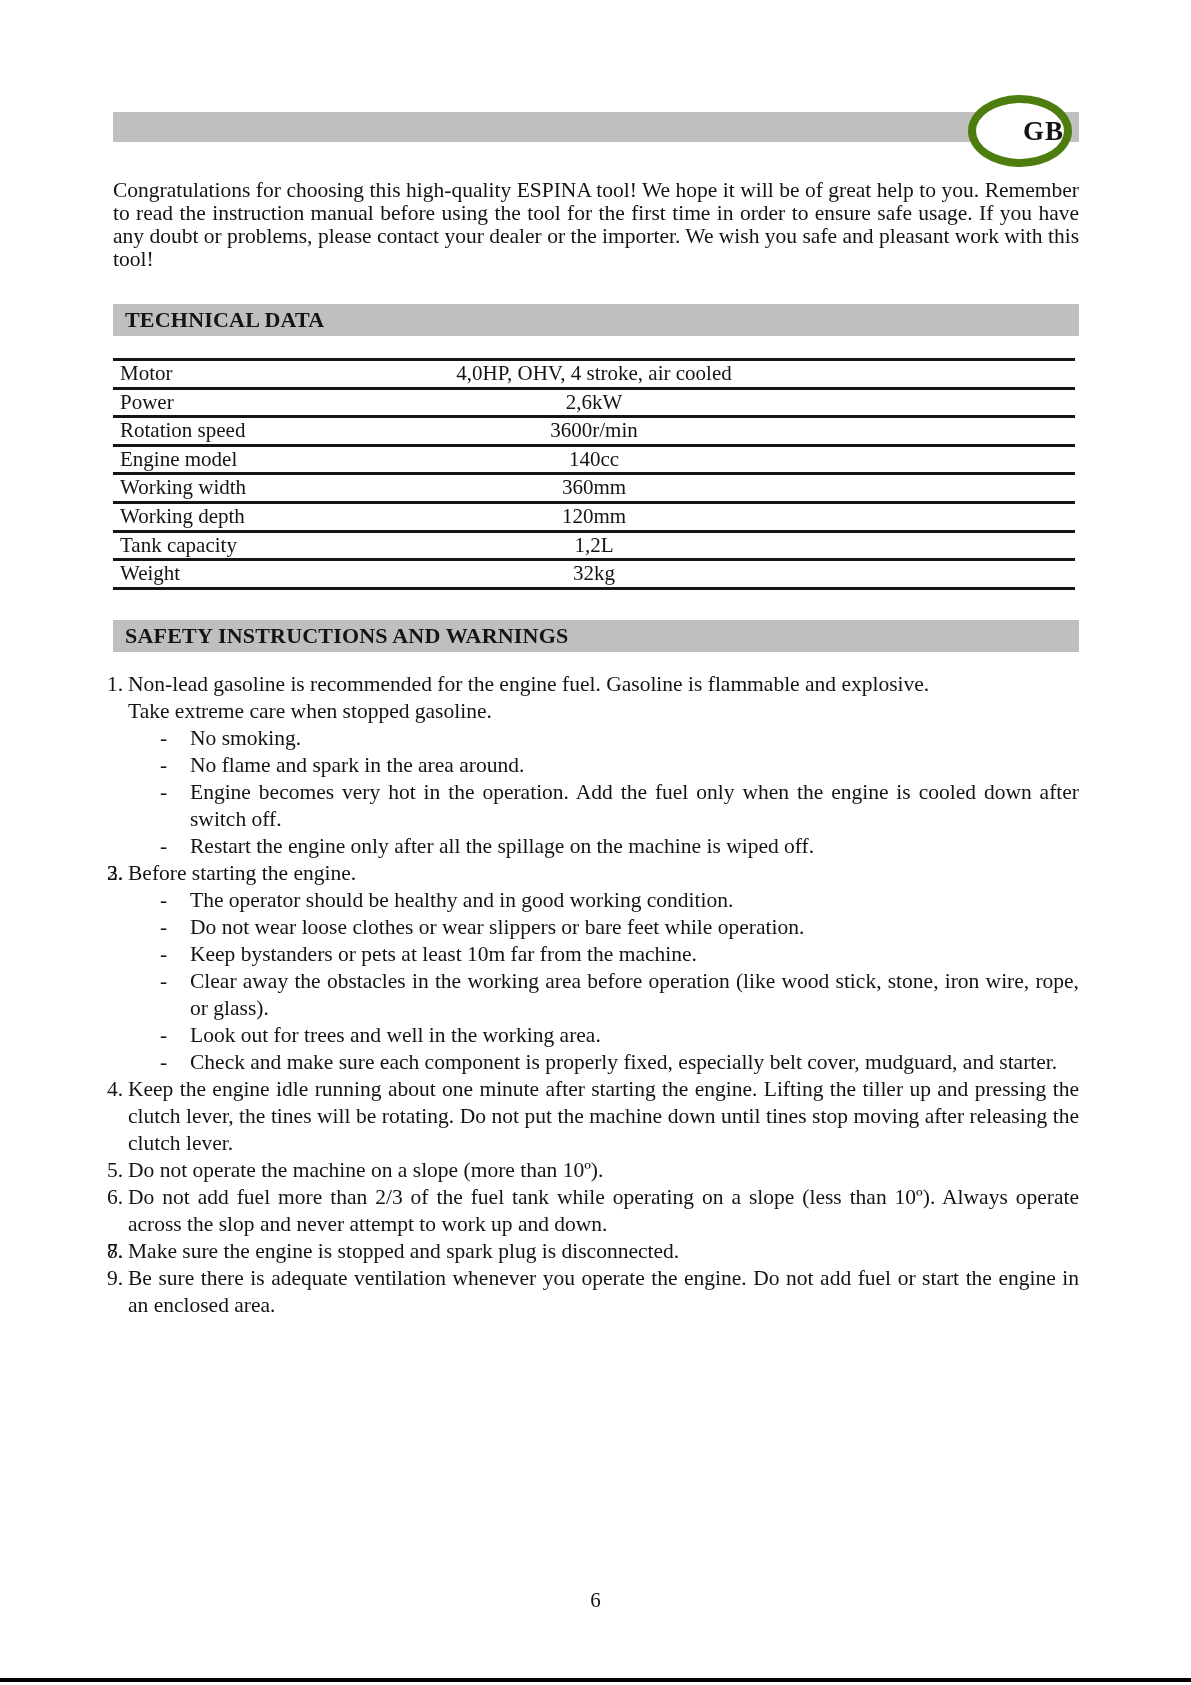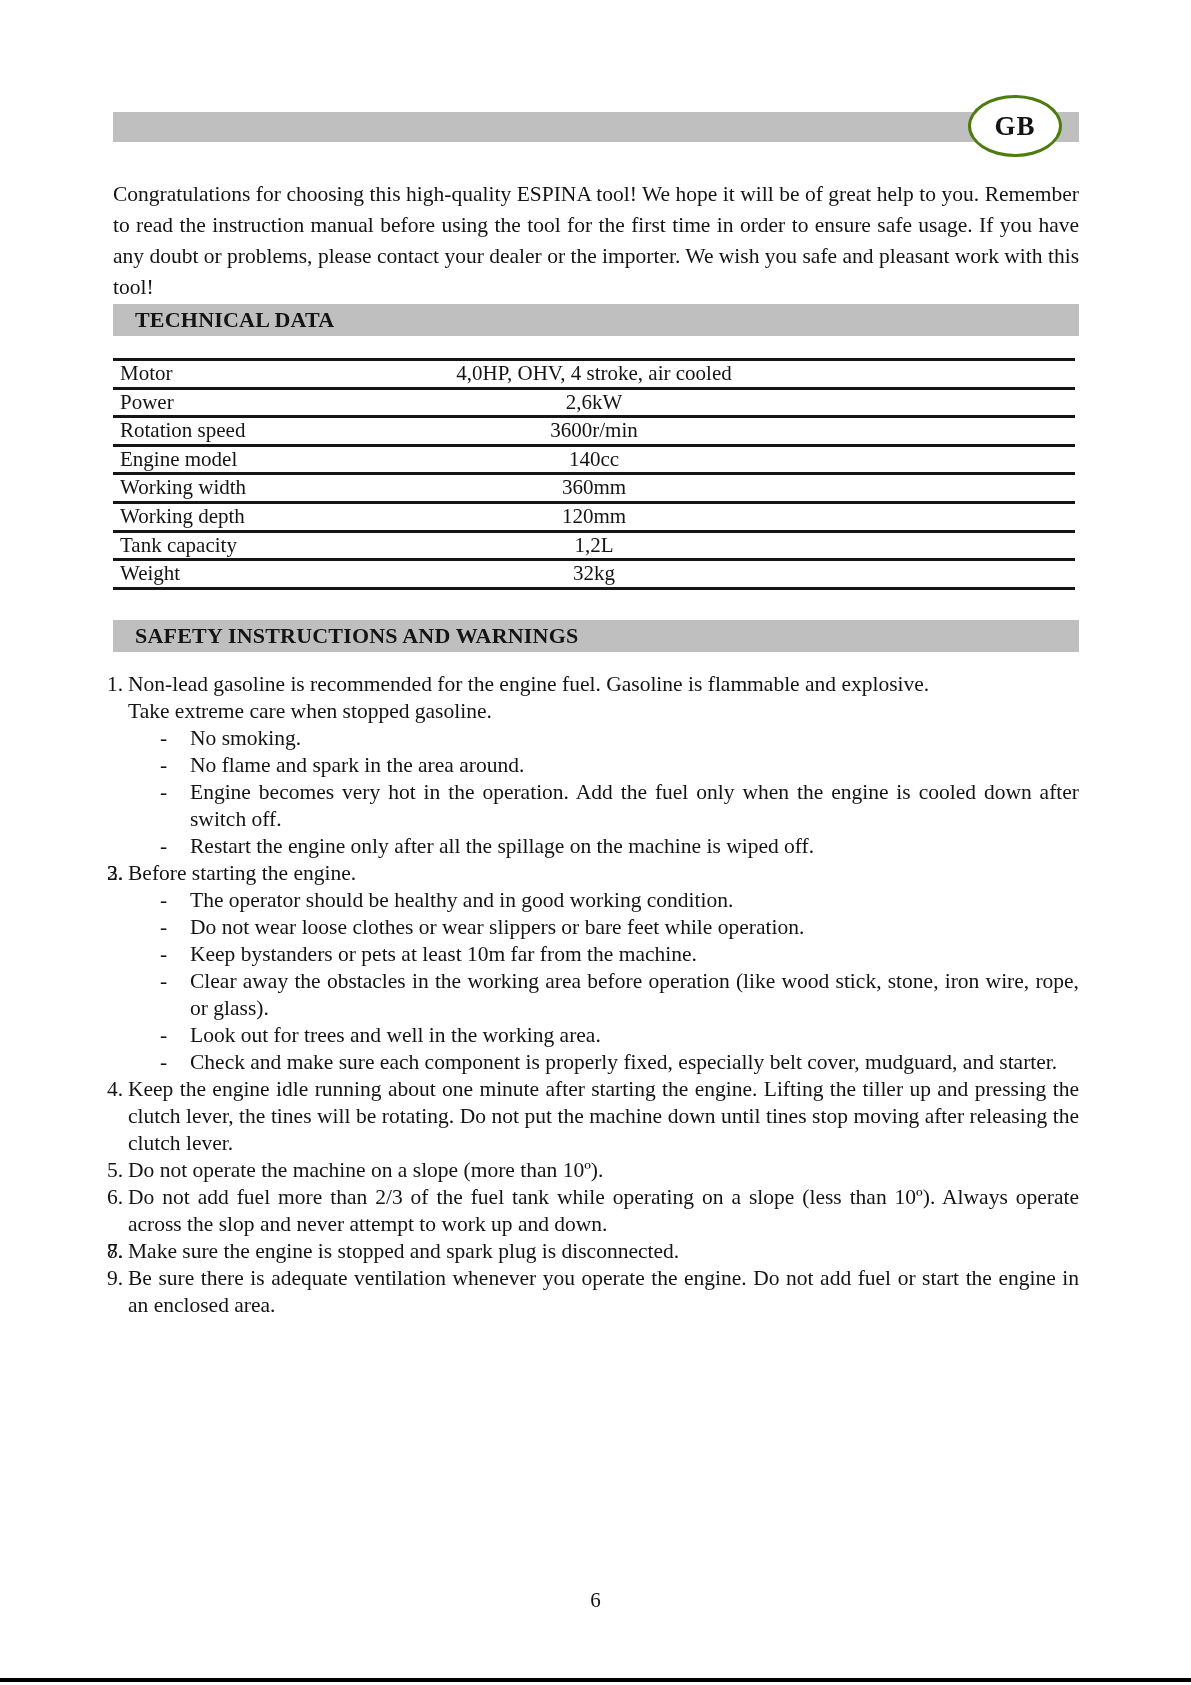--- a/index.html
+++ b/index.html
@@ -16,41 +16,41 @@
   
   .lang-bar {
     position: absolute; left: 113px; top: 112px;
     width: 966px; height: 30px;
     background: #bfbfbf;
   }
   .gb-badge {
     position: absolute; left: 968px; top: 95px;
     width: 88px; height: 56px;
     background: #ffffff;
-    border: 3px solid #4d7c0f;
+    border: 8px solid #4d7c0f;
     border-radius: 50%;
-    display: flex; align-items: center; justify-content: center;
+    display: flex; align-items: center; justify-content: flex-end;
     font-weight: bold; font-size: 27px; letter-spacing: 1px;
   }
 
   
   .intro {
     position: absolute; left: 113px; top: 157px;
     width: 966px;
-    font-size: 21.5px; line-height: 31px;
+    font-size: 21.5px; line-height: 23px;
     text-align: justify;
   }
 
   
   .section-bar {
     position: absolute; left: 113px;
     width: 966px; height: 32px;
     background: #bfbfbf;
     font-weight: bold; font-size: 22px; line-height: 32px;
-    padding-left: 22px; box-sizing: border-box;
+    padding-left: 12px; box-sizing: border-box;
     letter-spacing: 0.2px;
   }
   .bar-tech   { top: 304px; }
   .bar-safety { top: 620px; }
 
   
   .spec-table {
     position: absolute; left: 113px; top: 358px;
     width: 962px;
     border-top: 3px solid #151515;

